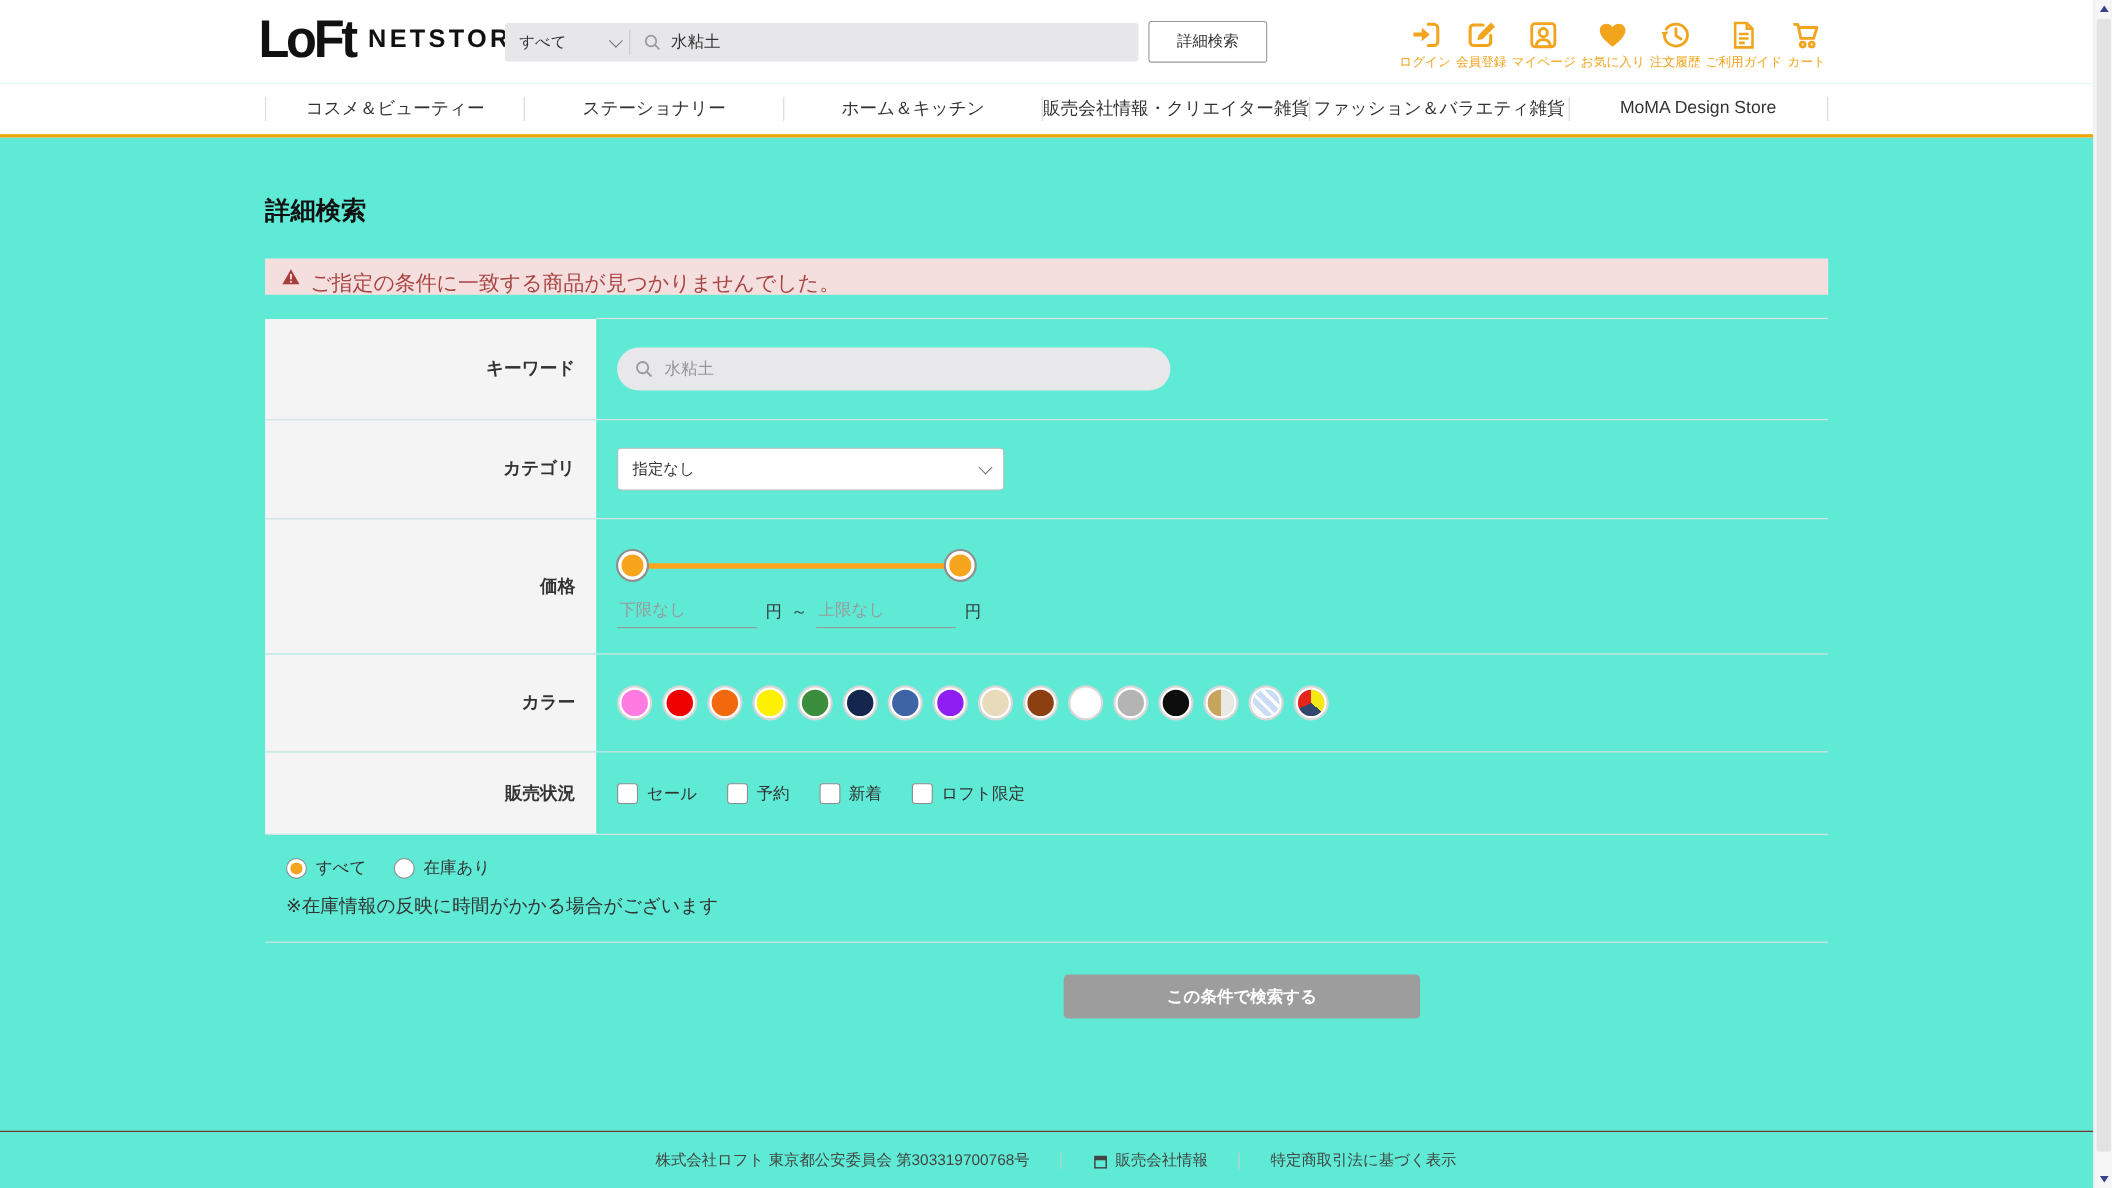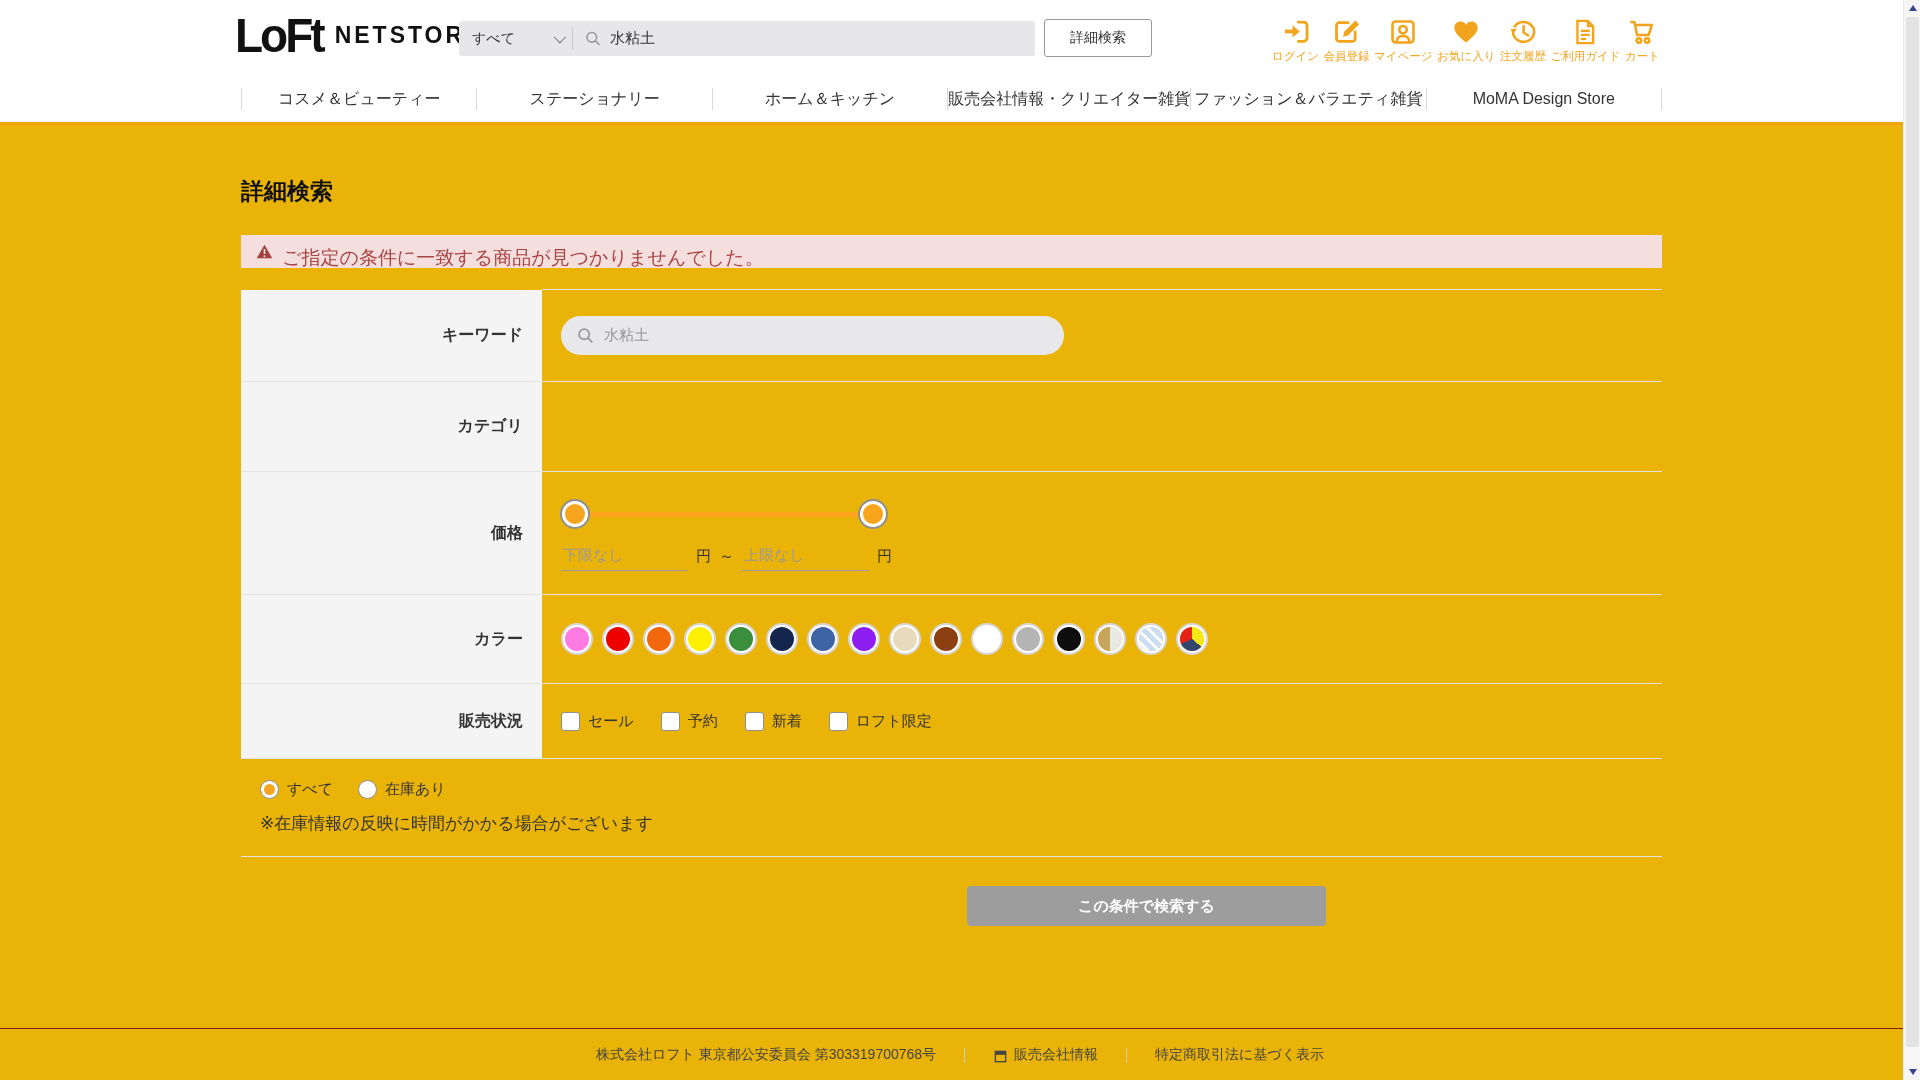--- a/index.html
+++ b/index.html
@@ -1,18 +1,18 @@
 <!DOCTYPE html>
 <html><head>
 <meta charset="utf-8">
 <style>
   * { margin:0; padding:0; box-sizing:border-box; }
   html,body { width:1920px; height:1080px; }
   body { font-family:"Liberation Sans","DejaVu Sans",sans-serif; background:#fff; overflow:hidden; }
-  #app { position:relative; width:1920px; height:1080px; background:#eab308;text-decoration:underline; }
+  #app { position:relative; width:1920px; height:1080px; background:#5eead4;text-decoration:underline; }
 
   
   .header { position:absolute; top:0; left:0; width:1920px; height:76px; background:#fff; }
   .logo { position:absolute; left:235px; top:12px; display:flex; align-items:center; gap:12px; cursor:pointer; }
   .logo-loft { font-size:46px; font-weight:900; letter-spacing:-3px; color:#111; line-height:1; transform:scaleY(1.05); }
   .logo-netstore { font-size:23px; font-weight:700; letter-spacing:3px; color:#111; }
 
   .search-bar { position:absolute; left:459px; top:21px; width:576px; height:35px; background:#e7e7e9; border-radius:3px; display:flex; align-items:stretch; }
   .search-select { width:113px; display:flex; align-items:center; justify-content:space-between; padding:0 9px 0 13px; cursor:pointer; }
   .search-select-label { font-size:14px; color:#333; }
@@ -79,21 +79,21 @@
   .check-item { display:flex; align-items:center; gap:8px; margin-right:27px; cursor:pointer; }
   .checkbox { width:19px; height:19px; background:#fff; border:1px solid #8e8e8e; border-radius:3px; }
   .check-label, .radio-label { font-size:15px; color:#333; }
   .radio-item { display:flex; align-items:center; gap:8px; margin-right:25px; cursor:pointer; }
   .radio { width:19px; height:19px; border:1px solid #8e8e8e; border-radius:50%; background:#fff; position:relative; }
   .radio.checked::after { content:""; position:absolute; left:3px; top:3px; width:11px; height:11px; border-radius:50%; background:#f5a41f; }
   .stock-note { font-size:17px; color:#333; margin-top:13px; }
 
   .actions { position:absolute; top:886px; left:241px; width:1421px; height:40px; }
   .btn-clear { position:absolute; left:337px; width:359px; height:40px; background:#fff; border:1px solid #8a8a8a; border-radius:5px; font-size:15px; font-weight:700; color:#222; cursor:pointer; font-family:inherit; }
-  .btn-search { position:absolute; left:726px; width:359px; height:40px; background:#9d9d9d; border:none; border-radius:4px; font-size:15px; font-weight:700; color:#fff; cursor:pointer; font-family:inherit; }
+  .btn-search { position:absolute; left:726px; width:324px; height:40px; background:#9d9d9d; border:none; border-radius:4px; font-size:15px; font-weight:700; color:#fff; cursor:pointer; font-family:inherit; }
 
   
   .footer { position:absolute; top:1028px; left:0; width:1920px; border-top:1px solid #7f1d1d; }
   .footer-inner { display:flex; align-items:center; justify-content:center; gap:0; margin-top:17px; }
   .footer-text { font-size:14px; color:#444; }
   .footer-pipe { width:1px; height:15px; background:#ccc; margin:0 28px; }
   .footer-link { display:flex; align-items:flex-end; gap:6px; cursor:pointer; }
   .footer-link svg { width:15px; height:15px; }
 
   
@@ -231,20 +231,26 @@
               <circle cx="8.5" cy="8.5" r="6"></circle>
               <line x1="13" y1="13" x2="18" y2="18"></line>
             </svg>
           <span class="keyword-value">水粘土</span>
         </div>
       </div>
     </div>
 
     <div class="form-row row-category">
       <div class="form-label">カテゴリ</div>
+      <div class="form-control">
+        <div class="category-select">
+          <span class="category-value">指定なし</span>
+          <span class="chevron-sm"></span>
+        </div>
+      </div>
     </div>
 
     <div class="form-row row-price">
       <div class="form-label">価格</div>
       <div class="form-control">
         <div class="slider">
           <div class="slider-track"></div>
           <div class="slider-handle handle-min"></div>
           <div class="slider-handle handle-max"></div>
         </div>

